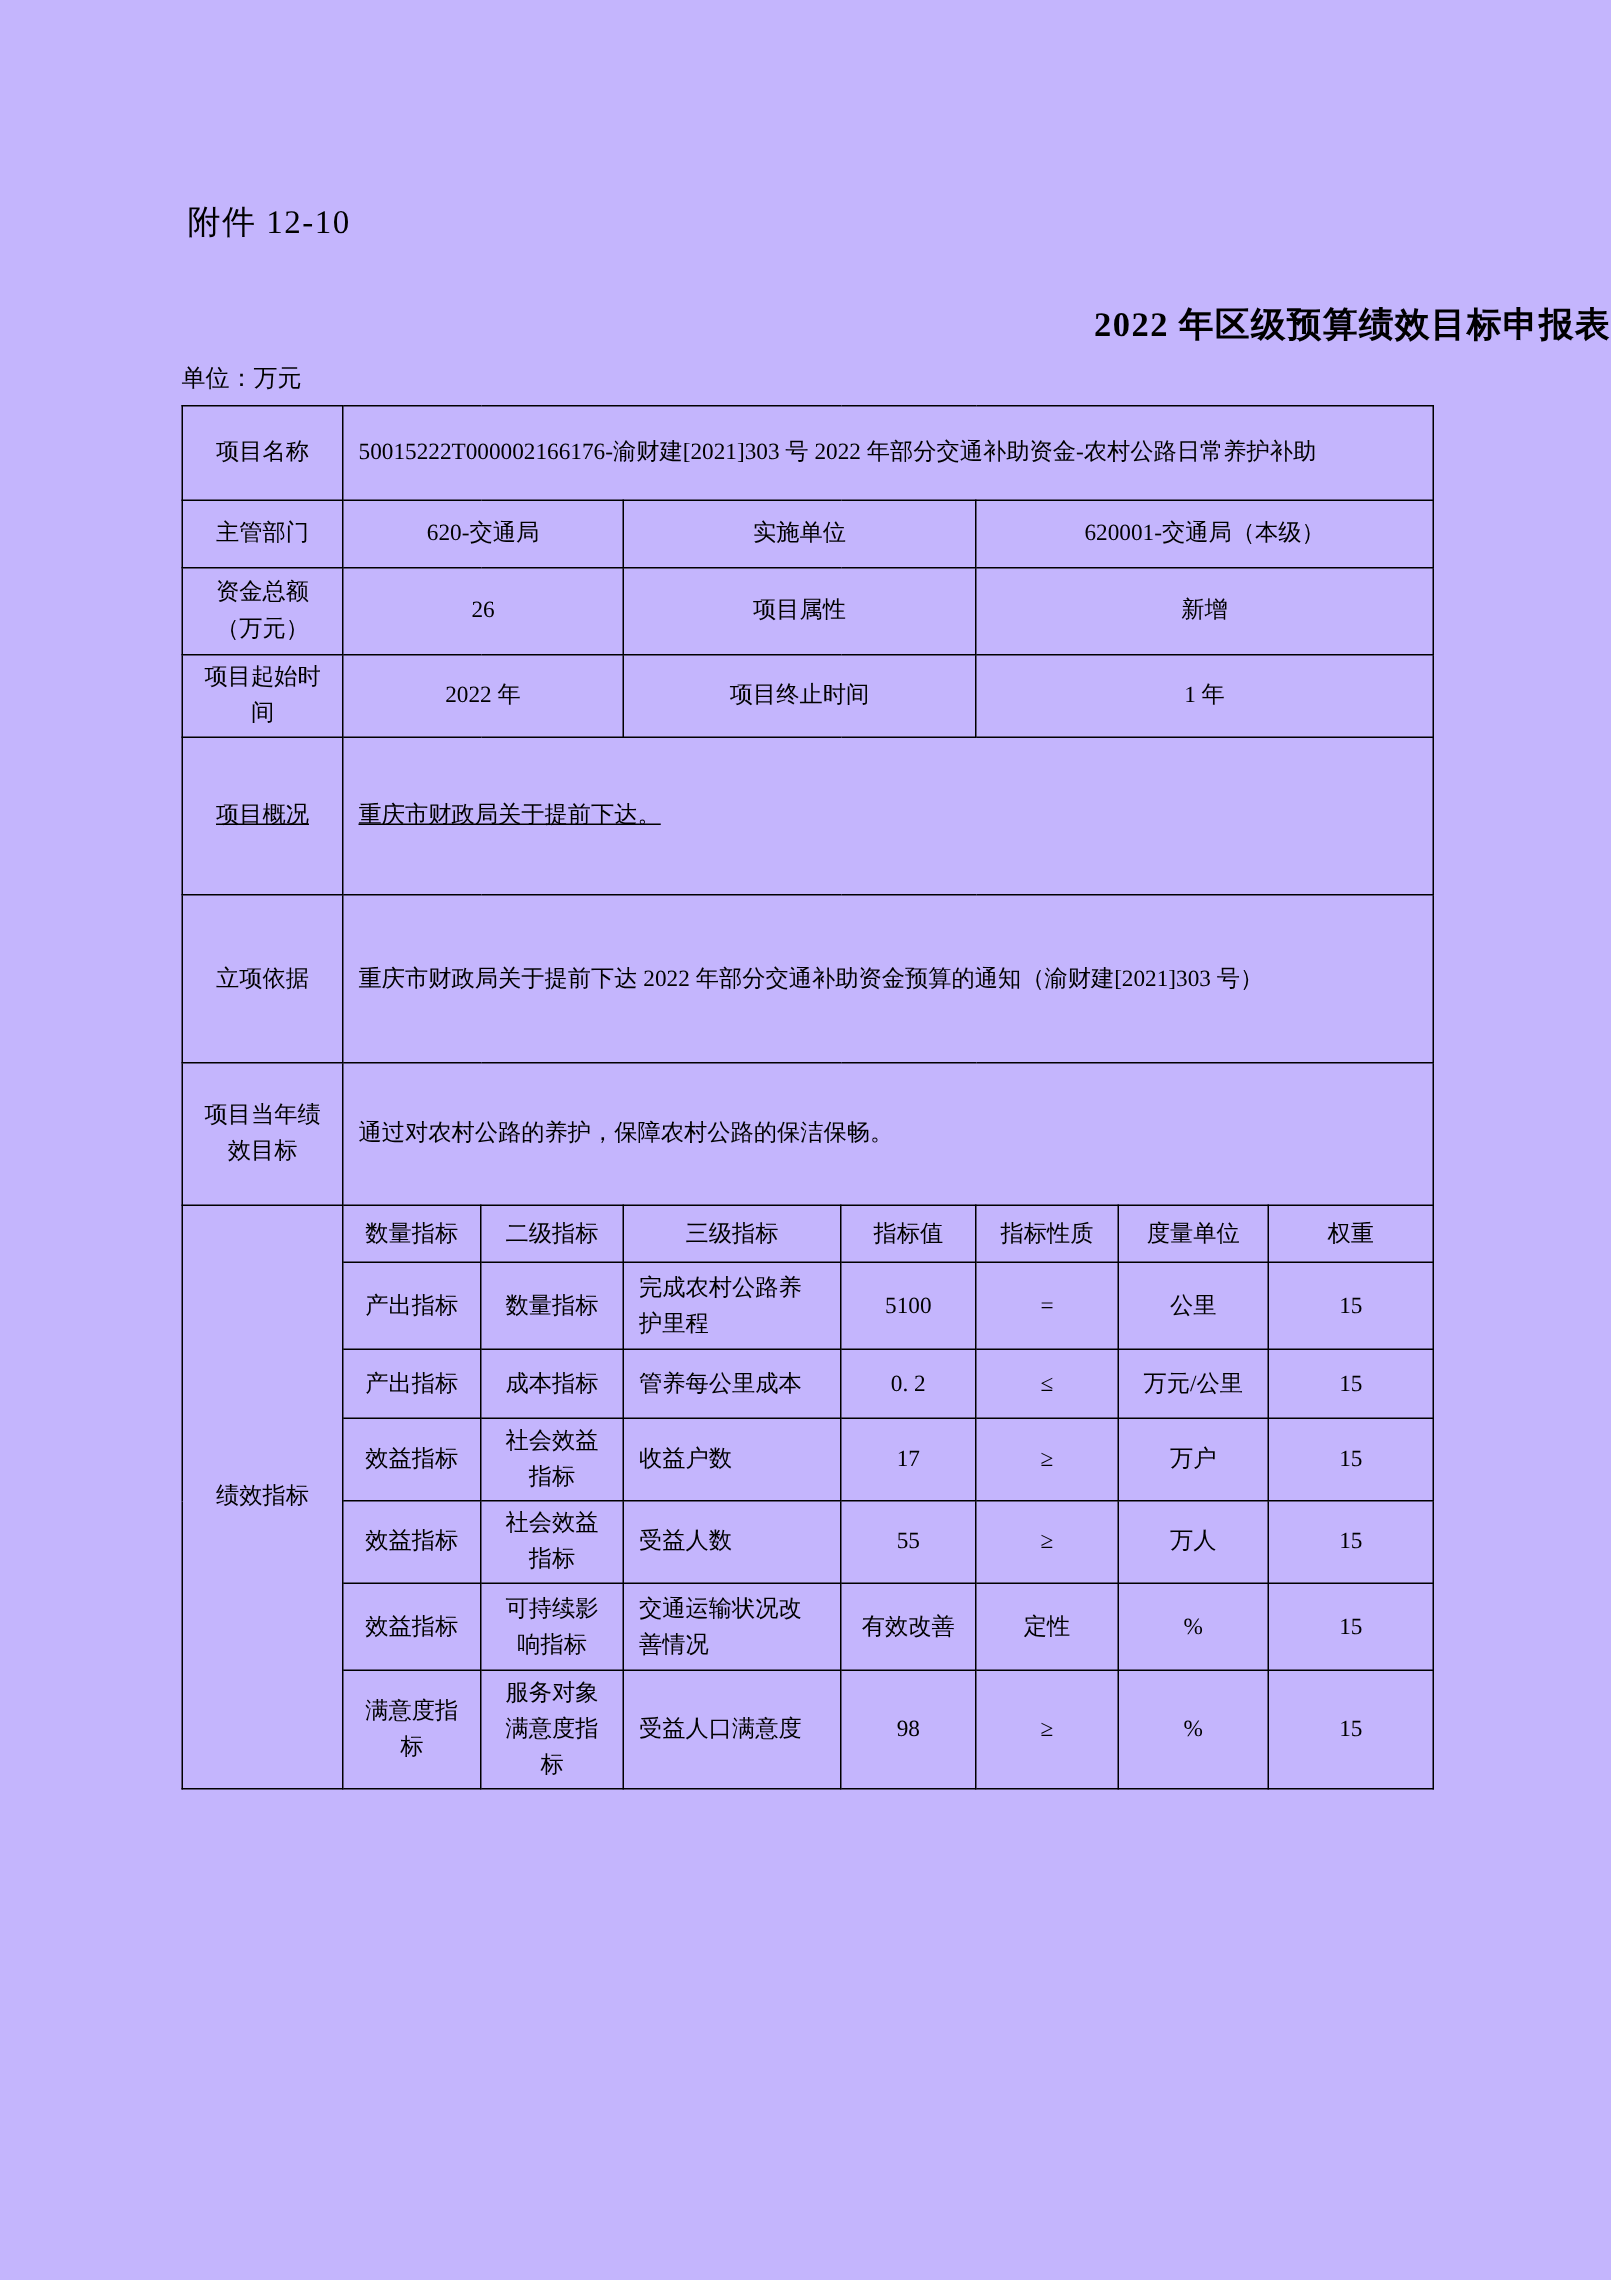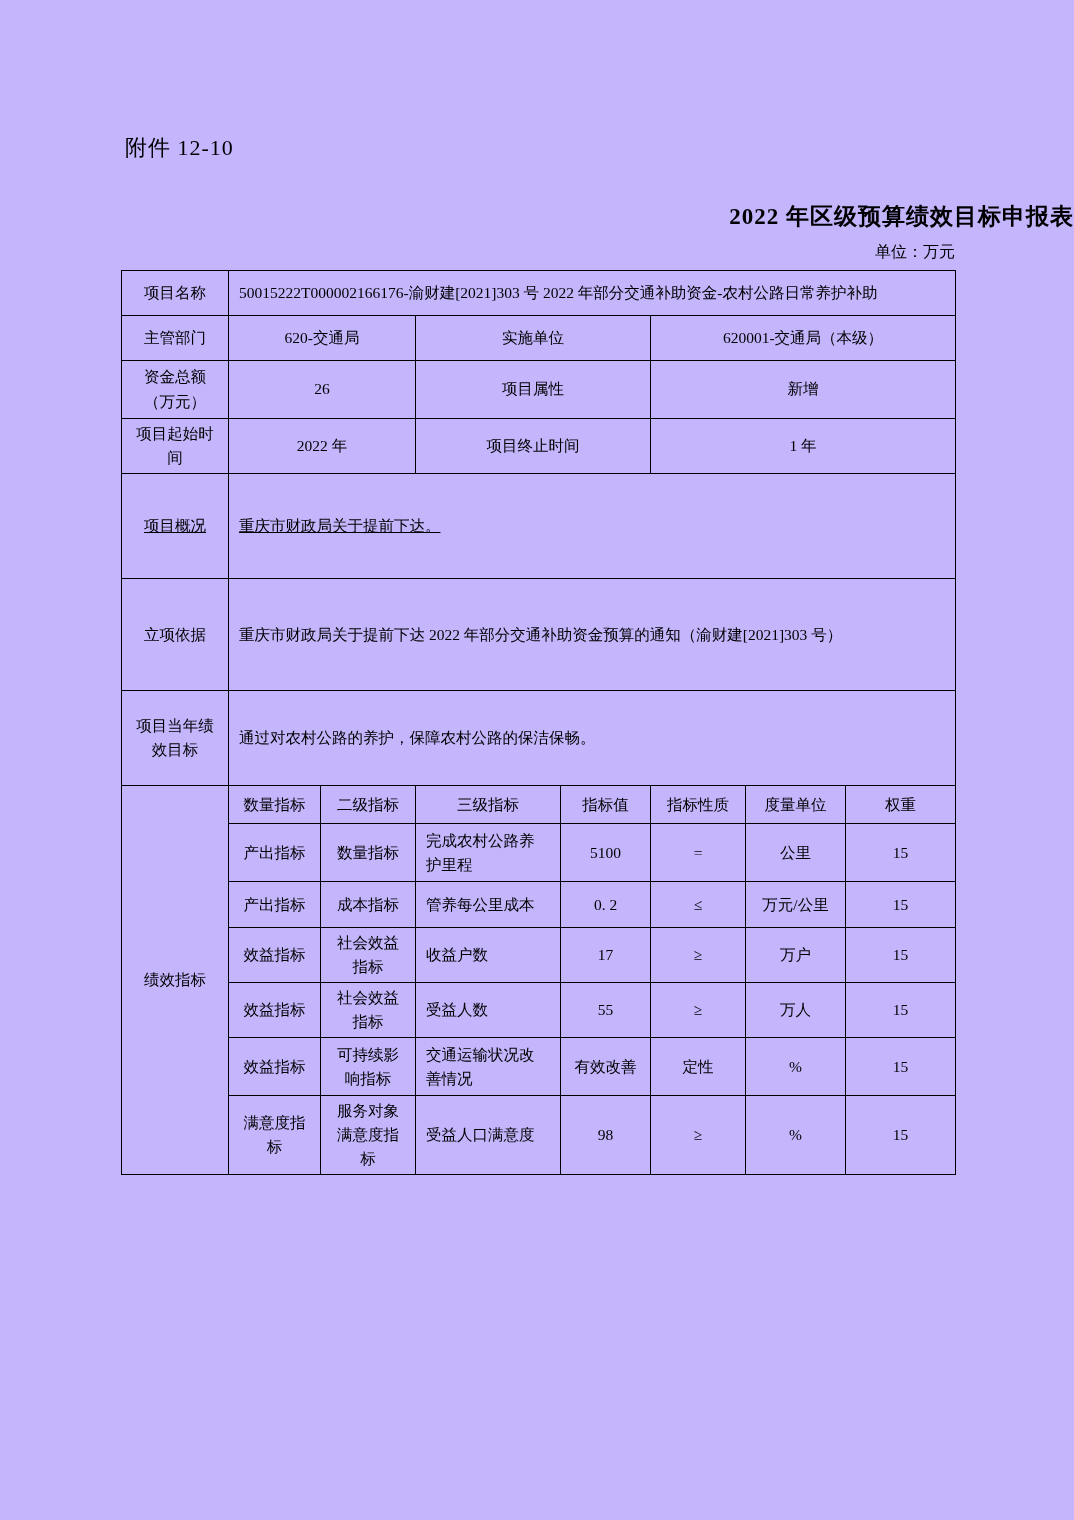--- a/index.html
+++ b/index.html
@@ -14,36 +14,36 @@
   .attachment {
     position:absolute; top:133px; left:125px;
     font-size:22px; letter-spacing:1px;
   }
   .doc-title {
     position:absolute; top:176px; left:0; width:100%;
     text-align:right; font-size:23px; font-weight:bold; letter-spacing:1px;margin-top:25px;
   }
   .unit-note {
     position:absolute; top:242px; left:121px; width:834px;
-    text-align:right; font-size:16px;
+    text-align:left; font-size:16px;
   }
   table.form {
     position:absolute; top:270px; left:121px; width:834px;
     border-collapse:collapse; table-layout:fixed;
   }
   td {
     border:1px solid #000;
     font-size:15.5px; line-height:1.55;
     text-align:center; vertical-align:middle;
     padding:3px 6px;
     white-space:pre-line;
     word-break:break-all;
   }
   td.left { text-align:left; padding-left:10px; padding-right:8px; }
-  tr.r-name  { height:45px; }
+  tr.r-name  { height:63px; }
   tr.r-dept  { height:45px; }
   tr.r-fund  { height:58px; }
   tr.r-time  { height:50px; }
   tr.r-overview { height:105px;text-decoration:underline; }
   tr.r-basis { height:112px;margin-top:12px; }
   tr.r-goal  { height:95px; }
   tr.r-ihead { height:38px; }
   tr.r-i1 { height:58px; }
   tr.r-i2 { height:46px; }
   tr.r-i3 { height:52px; }

